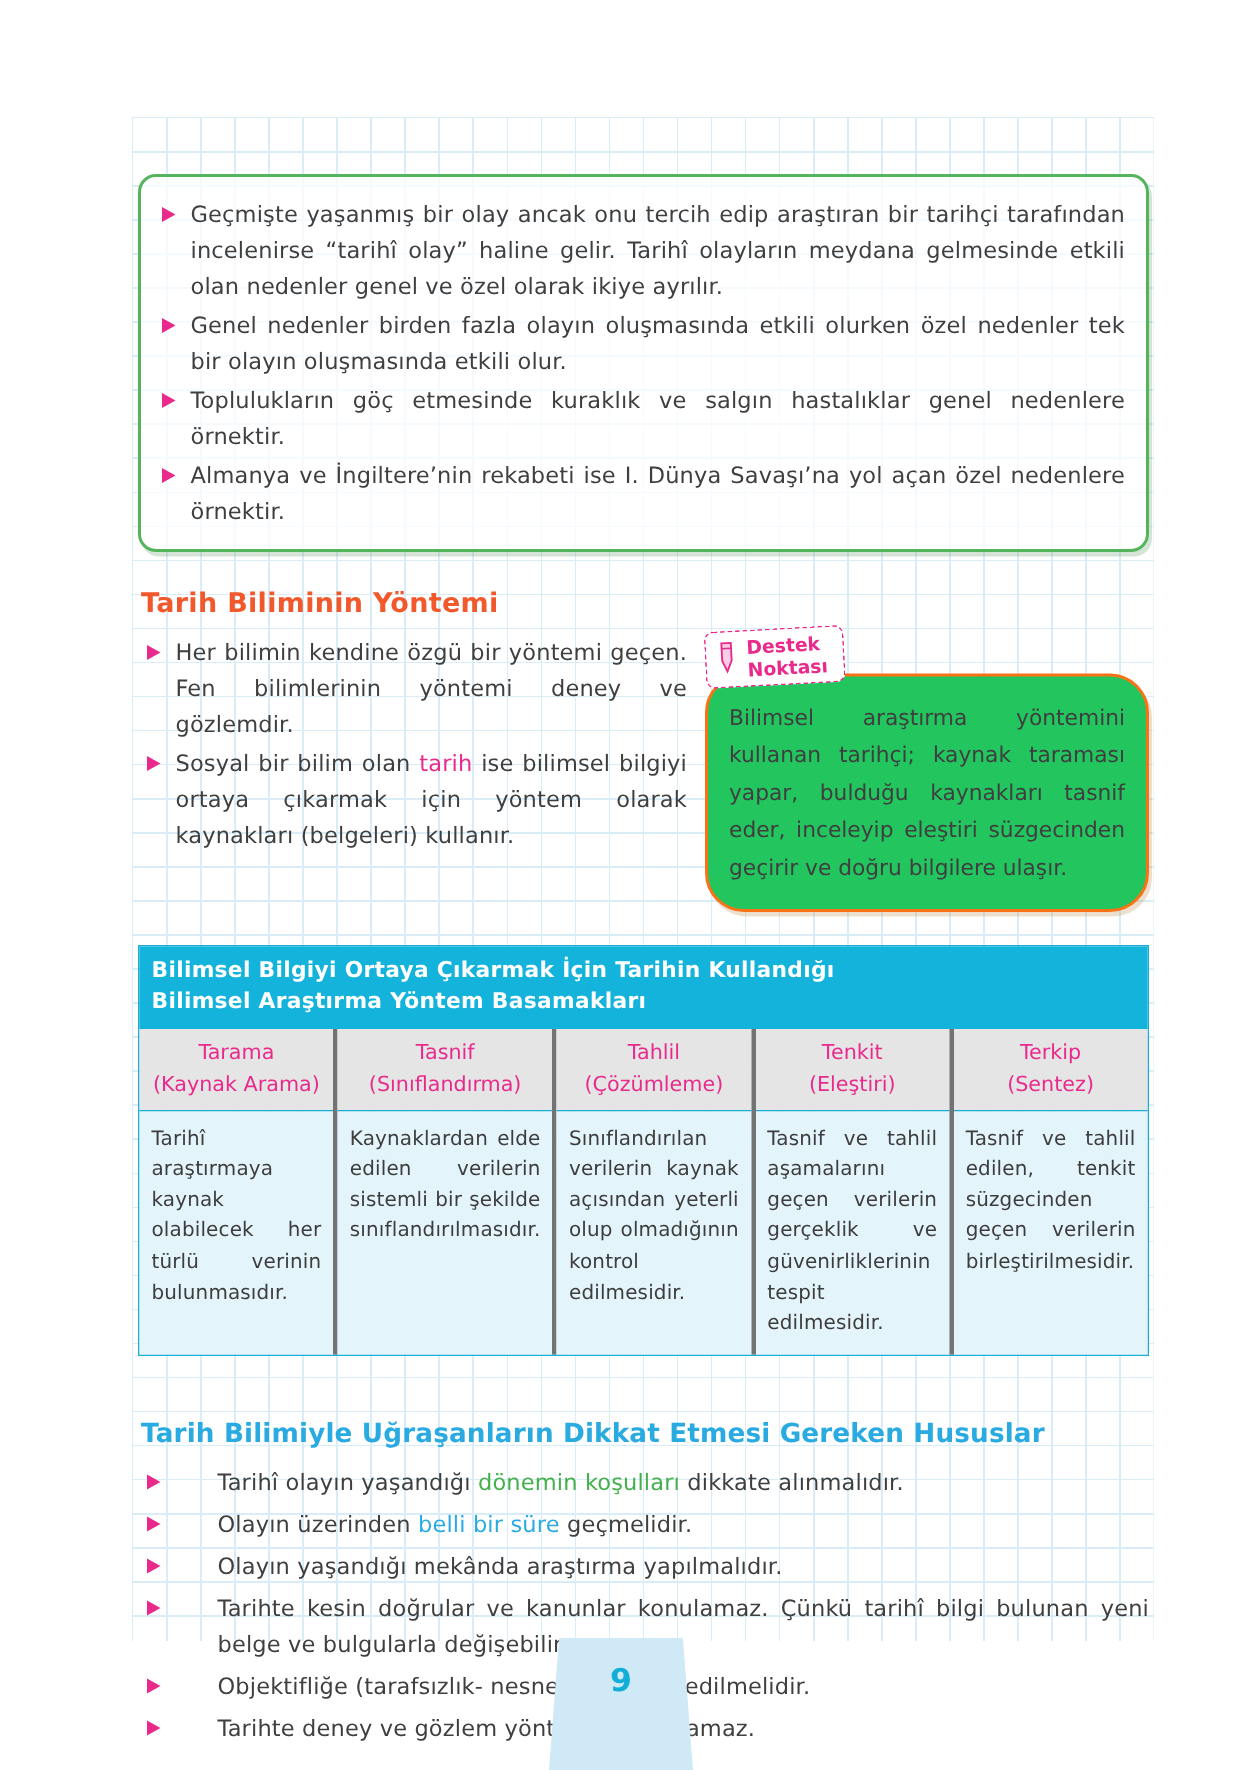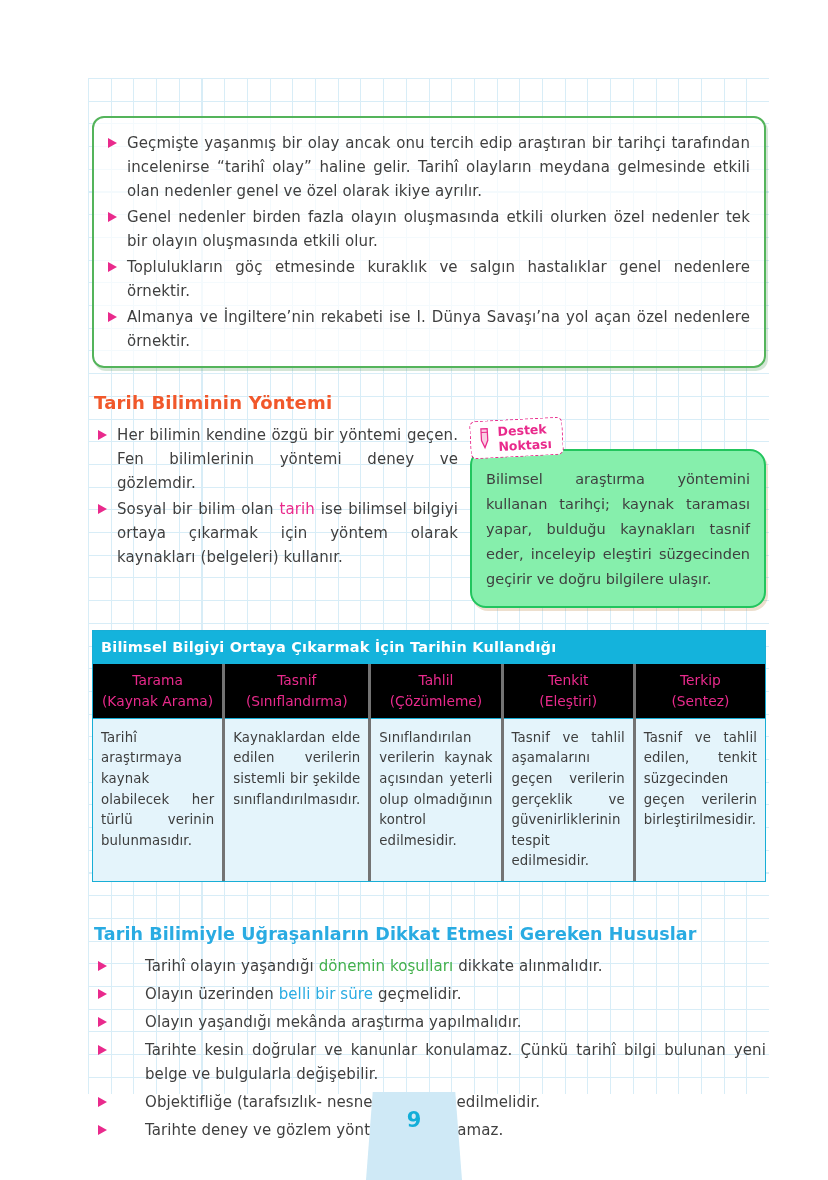--- a/index.html
+++ b/index.html
@@ -31,42 +31,42 @@
   }
   .btext { flex:1; font-size:15px; line-height:1.6; text-align:justify; letter-spacing:.1px; }
 
   .h-orange { color:#f1582b; font-size:18px; font-weight:bold; margin:24px 0 8px 2px; letter-spacing:.2px; }
   .h-cyan   { color:#29abe2; font-size:17.5px; font-weight:bold; margin:42px 0 10px 2px; letter-spacing:.1px; }
 
   .method-row { display:flex; align-items:flex-start; }
   .method-left { width:366px; }
   .destek-wrap { position:relative; flex:1; margin-left:12px; margin-top:28px; }
   .destek-box {
-    border:2px solid #22c55e; border-radius:16px; background:#86efac;
+    border:2px solid #f97316; border-radius:26px; background:#22c55e;
     padding:16px 14px 14px; box-shadow:2px 3px 0 rgba(190,140,80,0.28);
   }
   .destek-text { margin:0; font-size:14.5px; line-height:1.72; text-align:justify; }
   .destek-label {
     position:absolute; top:-30px; left:0; z-index:2; background:#ffffff;
     border:1.6px dashed #e92a8c; border-radius:6px;
     padding:3px 10px 3px 27px; transform:rotate(-3deg);
   }
   .destek-label .lbl { display:block; color:#e92a8c; font-weight:bold; font-size:12.5px; line-height:1.2; }
   .pin { position:absolute; left:5px; top:5px; width:18px; height:24px; }
 
   .steps-table { margin-top:22px; border:1px solid #18aed6; }
   .t-title {
     background:#14b3dc; color:#ffffff; text-align:left; font-weight:bold;
     font-size:14.5px; line-height:1.5; padding:6px 8px; letter-spacing:.2px;
   }
   .t-cols { display:flex; }
   .t-col { flex:1 1 0; border-left:3px solid #737373; display:flex; flex-direction:column; }
   .t-col:first-child { border-left:none; }
   .t-head {
-    background:#000000; color:#e92a8c; text-align:center;
+    background:#e5e5e5; color:#e92a8c; text-align:center;
     font-size:13.8px; line-height:1.5; padding:6px 2px;
     border-bottom:1px solid #18aed6;
   }
   .t-head span { display:block; }
   .t-body {
     background:#e4f4fb; flex:1; min-height:146px;
     font-size:13.3px; line-height:1.55; padding:9px 8px;
     text-align:justify; letter-spacing:.1px; color:#3d3d3d;
   }
 
@@ -138,20 +138,21 @@
         </div>
         <div class="destek-box">
           <p class="destek-text">Bilimsel araştırma yöntemini kullanan tarihçi; kaynak taraması yapar, bulduğu kaynakları tasnif eder, inceleyip eleştiri süzgecinden geçirir ve doğru bilgilere ulaşır.</p>
         </div>
       </div>
     </div>
 
     <div class="steps-table">
       <div class="t-title">
         <div>Bilimsel Bilgiyi Ortaya Çıkarmak İçin Tarihin Kullandığı</div>
+        <div>Bilimsel Araştırma Yöntem Basamakları</div>
       </div>
       <div class="t-cols">
         <div class="t-col">
           <div class="t-head">
             <span>Tarama</span>
             <span>(Kaynak Arama)</span>
           </div>
           <div class="t-body">Tarihî araştırmaya kaynak olabilecek her türlü verinin bulunmasıdır.</div>
         </div>
         <div class="t-col">

